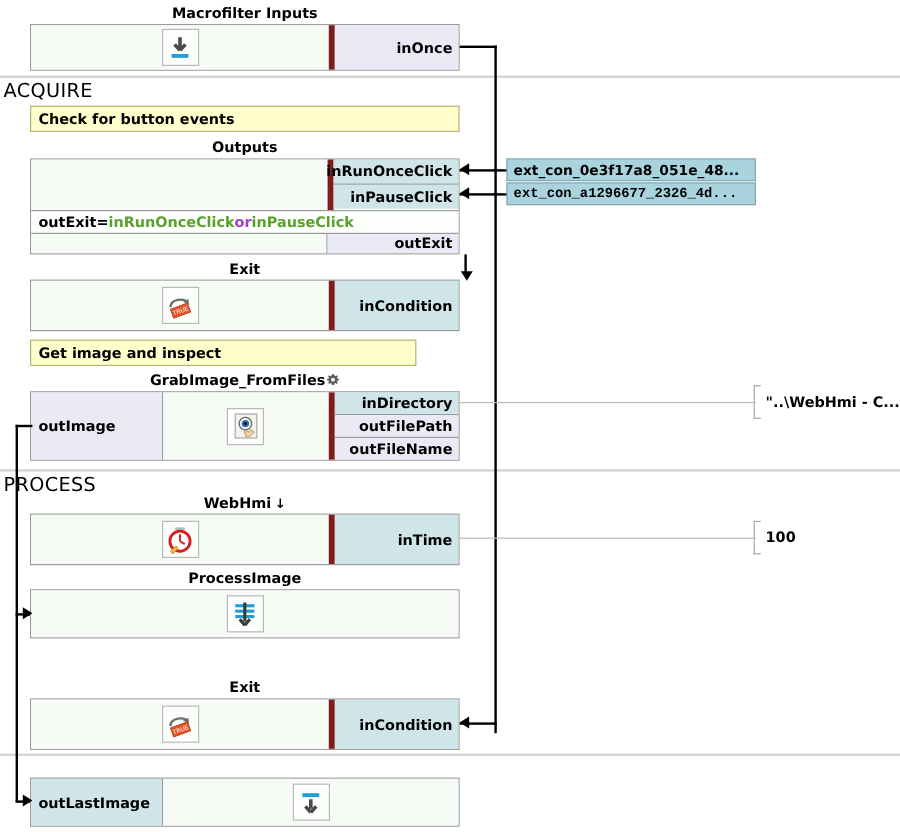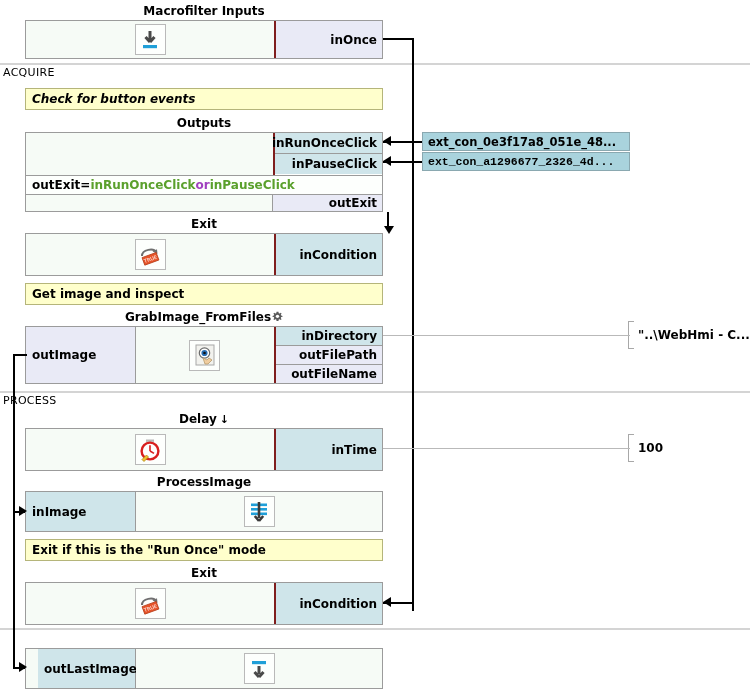--- a/index.html
+++ b/index.html
@@ -6,35 +6,35 @@
   body{
     width:750px;height:693px;position:relative;
     background:#ffffff;
     font-family:"DejaVu Sans","Liberation Sans",sans-serif;
     font-size:12px;color:#000;overflow:hidden;
   }
   .canvas{position:absolute;left:0;top:0;width:750px;height:693px;}
 
   
   .sep{position:absolute;left:0;width:750px;height:2px;background:#d4d4d4;}
-  .sec-label{position:absolute;font-size:11px;font-weight:normal;color:#000;
+  .sec-label{position:absolute;font-size:16px;font-weight:normal;color:#000;
              letter-spacing:.3px;white-space:nowrap;}
 
   
   .btitle{position:absolute;font-size:12px;font-weight:bold;color:#000;
           text-align:center;white-space:nowrap;line-height:14px;}
 
   
   .node{position:absolute;border:1px solid #9b9b9b;background:#f6fbf6;
         box-sizing:border-box;display:flex;}
   .col-left{box-sizing:border-box;border-right:1px solid #9b9b9b;
             display:flex;align-items:center;}
   .col-mid{box-sizing:border-box;flex:1;display:flex;align-items:center;
            justify-content:center;background:#f6fbf6;}
-  .col-right{box-sizing:border-box;border-left:2px solid #7f1d1d;
+  .col-right{box-sizing:border-box;border-left:5px solid #7f1d1d;
              display:flex;flex-direction:column;}
 
   .port{box-sizing:border-box;display:flex;align-items:center;
         font-size:12px;font-weight:bold;white-space:nowrap;}
   .port.in{background:#cfe5ea;}
   .port.out{background:#e9eaf6;}
   .port.r{justify-content:flex-end;padding-right:5px;}
   .port.l{justify-content:flex-start;padding-left:6px;}
   .port.div{border-bottom:1px solid #9b9b9b;}
 
@@ -106,21 +106,21 @@
           <path d="M11 2 L11 11 M11 13 L6.5 8 M11 13 L15.5 8" stroke="#4a4a4a" stroke-width="3" fill="none" stroke-linecap="butt"></path>
           <rect x="4" y="16" width="14" height="3.2" fill="#1f9fd8"></rect>
         </svg>
       </span>
     </div>
     <div class="col-right" style="width:109px;">
       <div class="port out r" style="height:37px;">inOnce</div>
     </div>
   </div>
 
-  <div class="comment" style="left:25px;top:88px;width:358px;height:22px;font-style:italic;">Check for button events</div>
+  <div class="comment" style="left:25px;top:88px;width:358px;height:22px;">Check for button events</div>
 
   <div class="btitle" style="left:25px;top:116px;width:358px;">Outputs</div>
   <div class="node" style="left:25px;top:132px;width:358px;height:80px;flex-direction:column;background:#fdfffd;">
     <div style="display:flex;height:42px;">
       <div class="col-mid" style="flex:1;"></div>
       <div class="col-right" style="width:109px;">
         <div class="port in r div" style="height:21px;">inRunOnceClick</div>
         <div class="port in r" style="height:20px;">inPauseClick</div>
       </div>
     </div>
@@ -149,21 +149,21 @@
             <text x="12.5" y="18" font-size="5" fill="#ffffff" text-anchor="middle" font-family="DejaVu Sans, sans-serif">TRUE</text>
           </g>
         </svg>
       </span>
     </div>
     <div class="col-right" style="width:109px;">
       <div class="port in r" style="height:41px;">inCondition</div>
     </div>
   </div>
 
-  <div class="comment" style="left:25px;top:283px;width:358px;height:22px;">Get image and inspect</div>
+  <div class="comment" style="left:25px;top:283px;width:322px;height:22px;">Get image and inspect</div>
 
   <div class="btitle" style="left:25px;top:310px;width:358px;">
     <span>GrabImage_FromFiles</span><span class="gear"><svg width="11" height="11" viewBox="0 0 16 16">
           <path d="M8 1.2 L9.4 1.2 L9.8 3.1 L11.2 3.7 L12.8 2.6 L13.9 3.7 L12.8 5.3 L13.4 6.7 L15.3 7.1 L15.3 8.5 L13.4 8.9 L12.8 10.3 L13.9 11.9 L12.8 13 L11.2 11.9 L9.8 12.5 L9.4 14.4 L8 14.4 L6.6 14.4 L6.2 12.5 L4.8 11.9 L3.2 13 L2.1 11.9 L3.2 10.3 L2.6 8.9 L0.7 8.5 L0.7 7.1 L2.6 6.7 L3.2 5.3 L2.1 3.7 L3.2 2.6 L4.8 3.7 L6.2 3.1 L6.6 1.2 Z" fill="#5a5a5a"></path>
           <circle cx="8" cy="7.8" r="2.4" fill="#ffffff"></circle>
         </svg></span>
   </div>
   <div class="node" style="left:25px;top:326px;width:358px;height:58px;">
     <div class="col-left port out l" style="width:110px;">outImage</div>
     <div class="col-mid" style="width:138px;flex:none;">
@@ -178,55 +178,53 @@
       </span>
     </div>
     <div class="col-right" style="width:109px;">
       <div class="port in r div" style="height:19px;">inDirectory</div>
       <div class="port out r div" style="height:19px;">outFilePath</div>
       <div class="port out r" style="height:18px;">outFileName</div>
     </div>
   </div>
 
   <div class="btitle" style="left:25px;top:412px;width:358px;">
-    <span>Delay</span><span class="dn-glyph">↓</span>
+    <span>WebHmi</span><span class="dn-glyph">↓</span>
   </div>
   <div class="node" style="left:25px;top:428px;width:358px;height:43px;">
     <div class="col-mid" style="width:248px;flex:none;">
       <span class="ibox">
         <svg width="24" height="24" viewBox="0 0 24 24">
           <rect x="8" y="1.5" width="8" height="2.4" fill="#b8b8b8"></rect>
           <circle cx="12" cy="13" r="8.4" fill="#ffffff" stroke="#d81f1f" stroke-width="2.4"></circle>
           <path d="M12 13 L12 7.2" stroke="#d81f1f" stroke-width="1.6"></path>
           <path d="M12 13 L16 15.4" stroke="#d81f1f" stroke-width="1.6"></path>
           <path d="M4 21.5 L8.5 17 L10.5 19 L6 23.5 Z" fill="#f0c030" stroke="#b08a18" stroke-width="0.8"></path>
         </svg>
       </span>
     </div>
     <div class="col-right" style="width:109px;">
       <div class="port in r" style="height:41px;">inTime</div>
     </div>
   </div>
 
   <div class="btitle" style="left:25px;top:475px;width:358px;">ProcessImage</div>
   <div class="node" style="left:25px;top:491px;width:358px;height:41px;">
-    <div class="col-left port in l" style="width:110px;">inImage</div>
     <div class="col-mid" style="flex:1;">
       <span class="ibox">
         <svg width="24" height="24" viewBox="0 0 24 24">
           <rect x="4" y="3.5" width="16" height="2.6" fill="#1f9fd8"></rect>
           <rect x="4" y="8" width="16" height="2.6" fill="#1f9fd8"></rect>
           <rect x="4" y="12.5" width="16" height="2.6" fill="#1f9fd8"></rect>
           <path d="M12 2 L12 18 M12 21 L7.8 16 M12 21 L16.2 16" stroke="#3a3a3a" stroke-width="2.6" fill="none"></path>
         </svg>
       </span>
     </div>
   </div>
 
-  <div class="comment" style="left:25px;top:539px;width:358px;height:22px;">Exit if this is the "Run Once" mode</div>
 
   <div class="btitle" style="left:25px;top:566px;width:358px;">Exit</div>
   <div class="node" style="left:25px;top:582px;width:358px;height:43px;">
     <div class="col-mid" style="width:248px;flex:none;">
       <span class="ibox">
         <svg width="24" height="24" viewBox="0 0 24 24">
           <path d="M4 13 C4 6, 16 5, 18 9" stroke="#6f6f6f" stroke-width="2" fill="none"></path>
           <path d="M19.5 11 L14.5 8.5 L19 6.2 Z" fill="#6f6f6f"></path>
           <g transform="rotate(-20 12 16)">
             <rect x="5" y="12" width="15" height="8" fill="#e8542a" stroke="#b8401c" stroke-width="0.8"></rect>
@@ -234,21 +232,21 @@
           </g>
         </svg>
       </span>
     </div>
     <div class="col-right" style="width:109px;">
       <div class="port in r" style="height:41px;">inCondition</div>
     </div>
   </div>
 
   <div class="node" style="left:25px;top:648px;width:358px;height:41px;">
-    <div class="col-left port in l" style="width:98px;margin-left:12px;">outLastImage</div>
+    <div class="col-left port in l" style="width:110px;">outLastImage</div>
     <div class="col-mid" style="flex:1;">
       <span class="ibox">
         <svg width="22" height="22" viewBox="0 0 22 22">
           <rect x="4" y="3" width="14" height="3.2" fill="#1f9fd8"></rect>
           <path d="M11 8 L11 16 M11 19 L6.5 14 M11 19 L15.5 14" stroke="#4a4a4a" stroke-width="3" fill="none"></path>
         </svg>
       </span>
     </div>
   </div>
 

